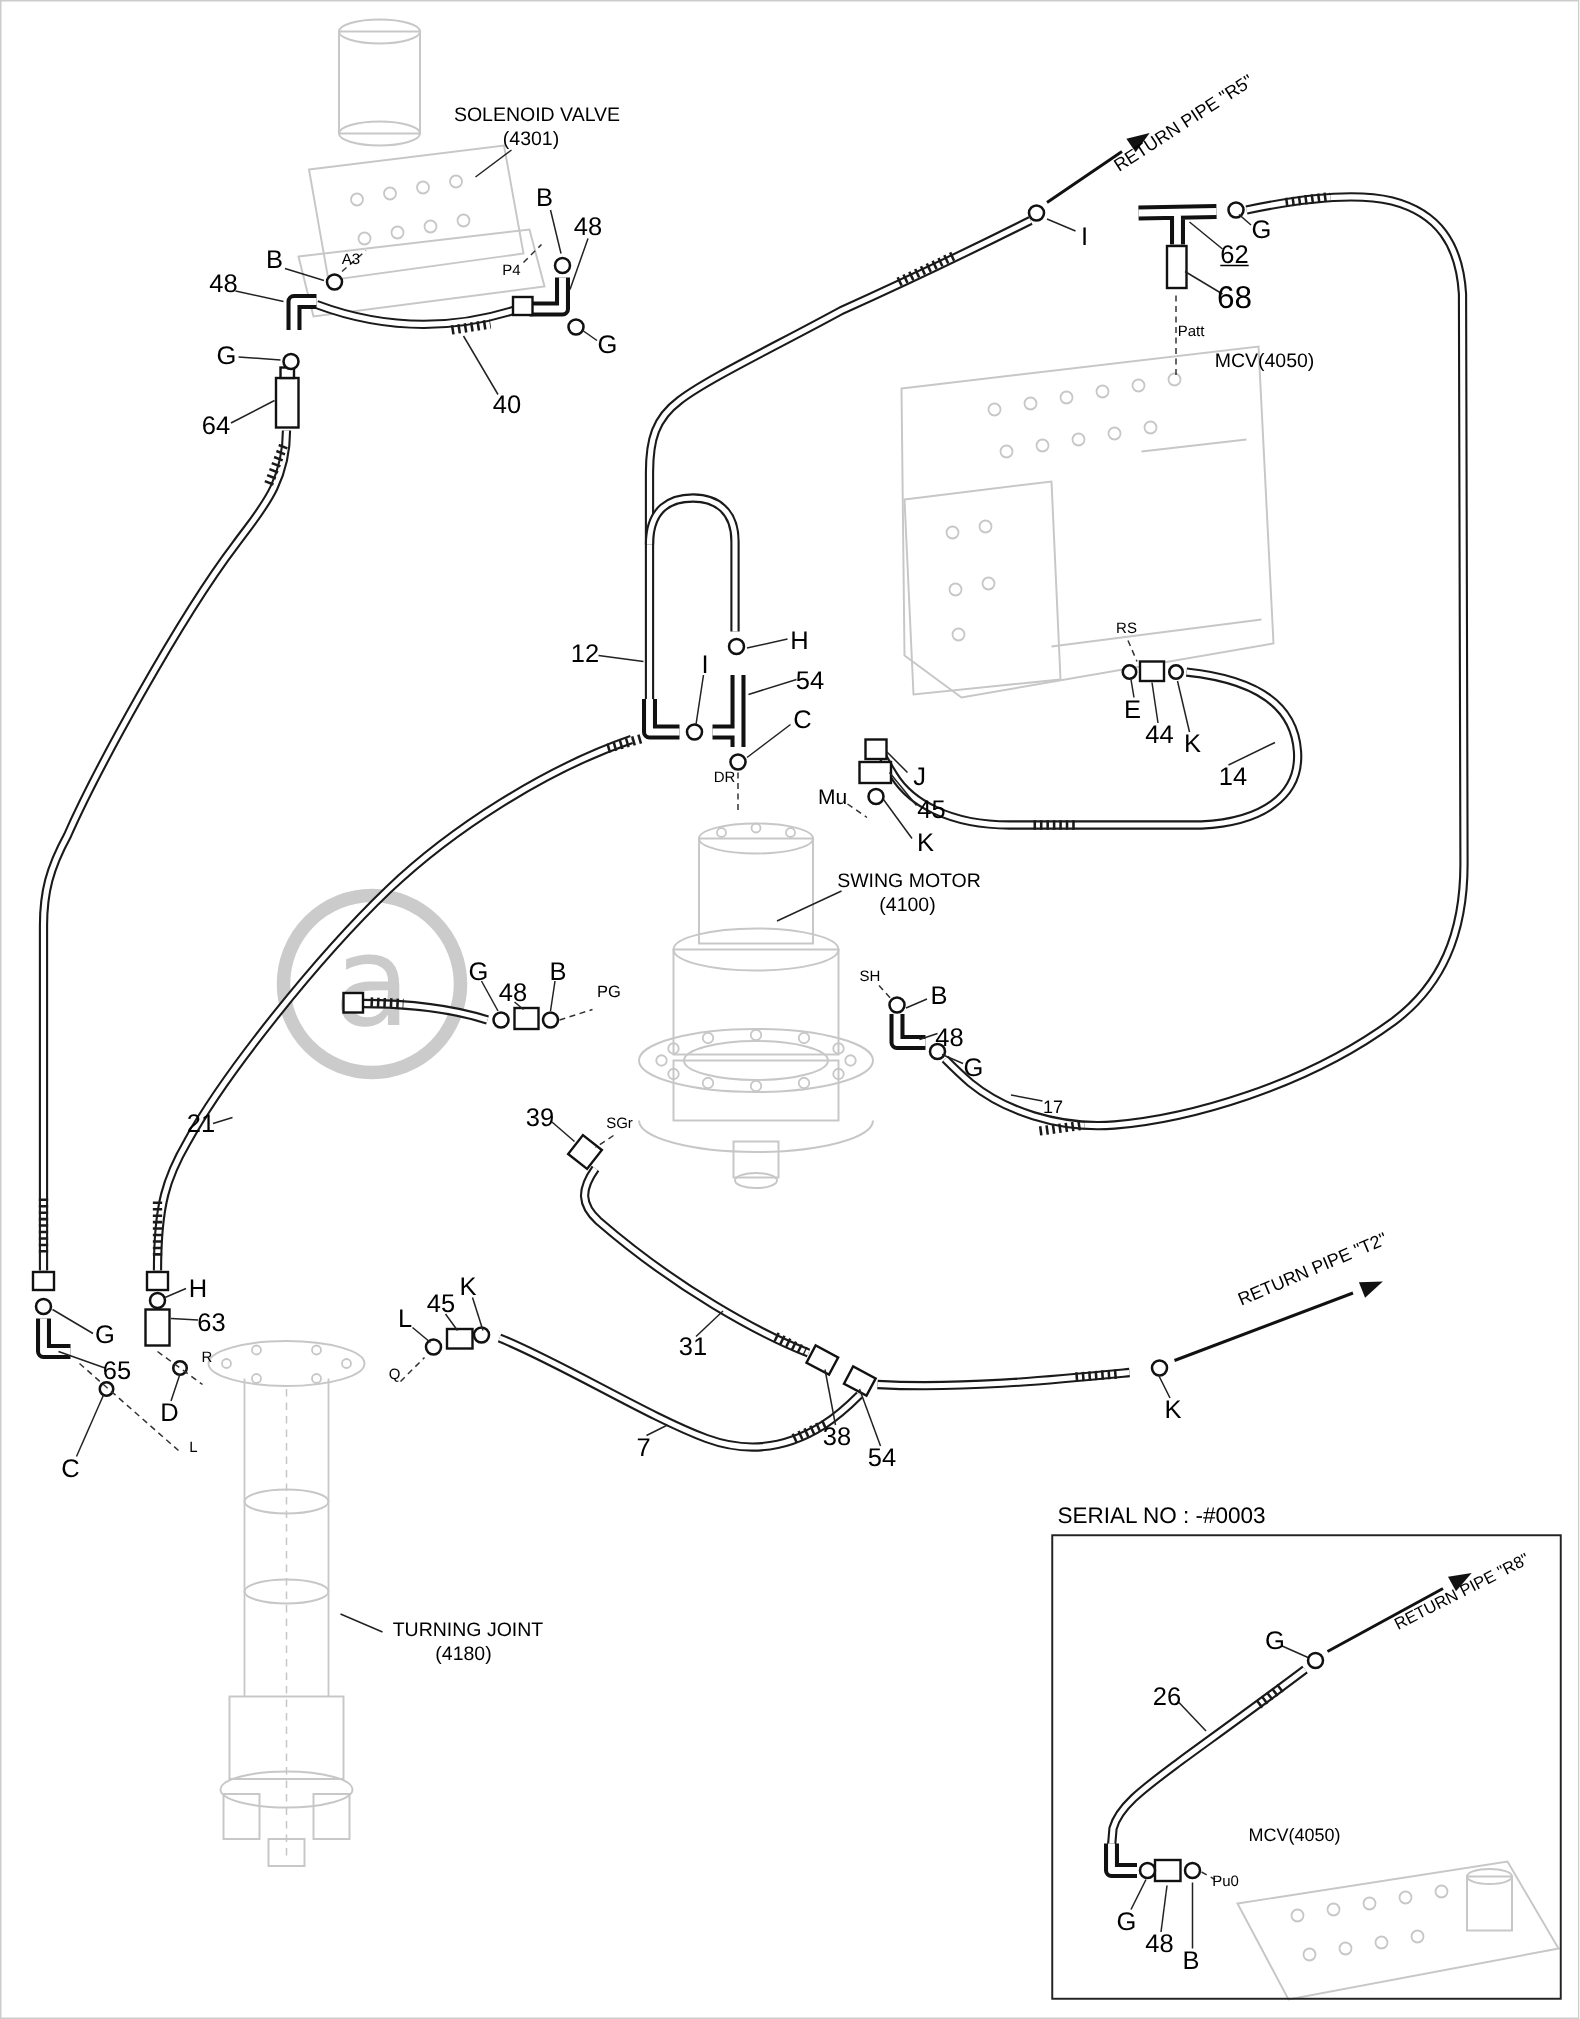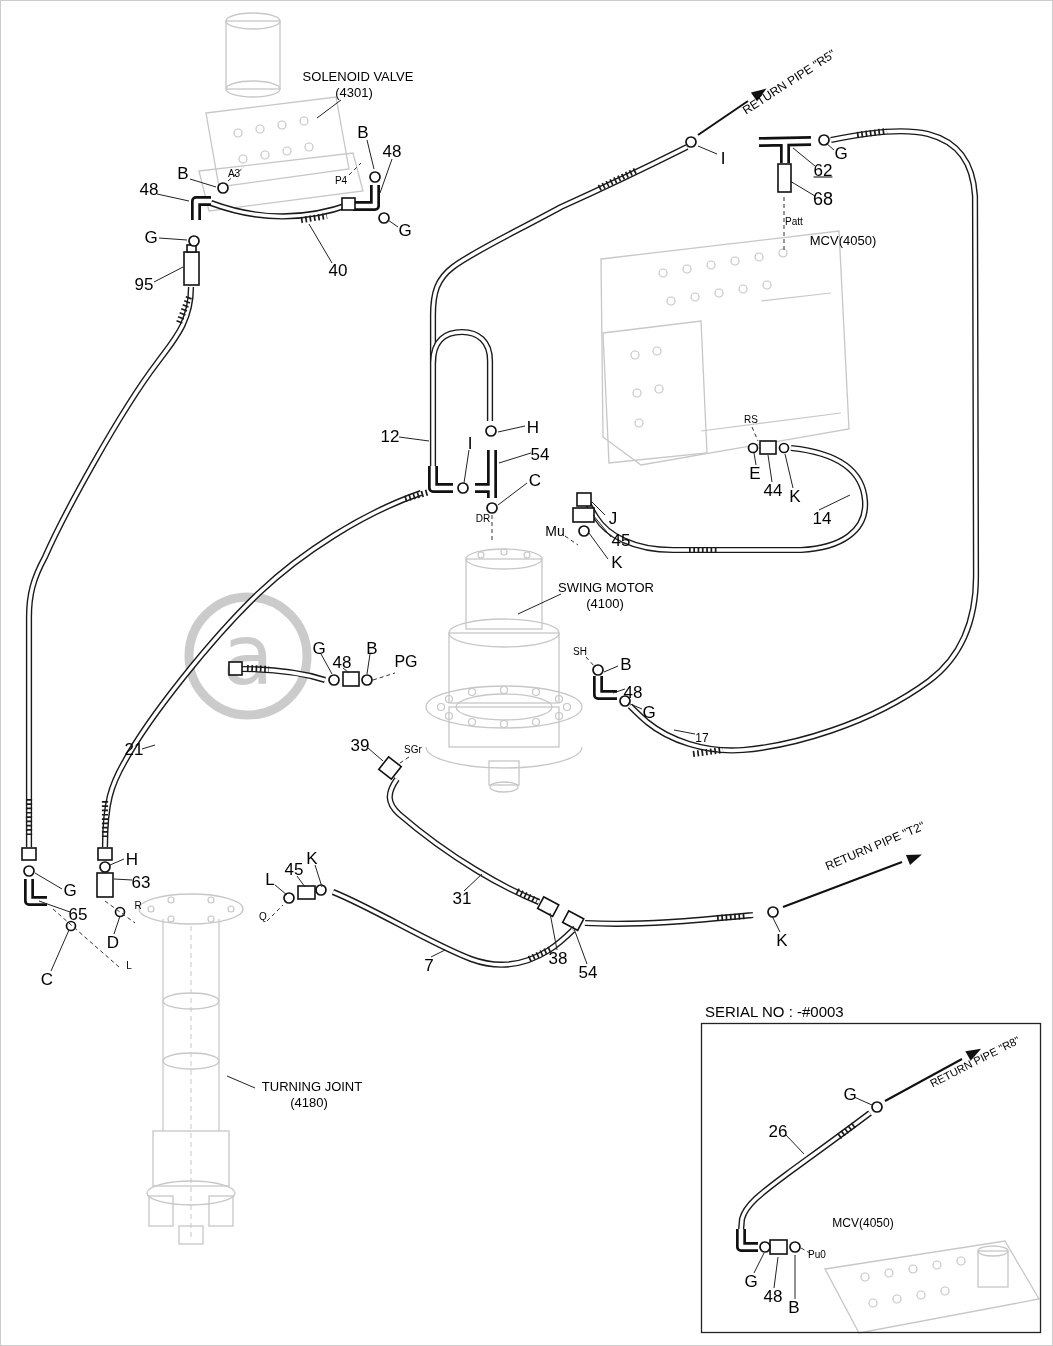--- a/index.html
+++ b/index.html
@@ -414,27 +414,27 @@
       <span class="lbl" style="left: 357px; top: 75px; font-size: 13px; transform: translate(-50%, -50%);">SOLENOID VALVE</span>
       <span class="lbl" style="left: 353px; top: 91px; font-size: 13px; transform: translate(-50%, -50%);">(4301)</span>
       <span class="lbl" style="left: 362px; top: 131px; font-size: 17px; transform: translate(-50%, -50%);">B</span>
       <span class="lbl" style="left: 391px; top: 150px; font-size: 17px; transform: translate(-50%, -50%);">48</span>
       <span class="lbl" style="left: 182px; top: 172px; font-size: 17px; transform: translate(-50%, -50%);">B</span>
       <span class="lbl" style="left: 233px; top: 173px; font-size: 10px; transform: translate(-50%, -50%);">A3</span>
       <span class="lbl" style="left: 340px; top: 180px; font-size: 10px; transform: translate(-50%, -50%);">P4</span>
       <span class="lbl" style="left: 148px; top: 188px; font-size: 17px; transform: translate(-50%, -50%);">48</span>
       <span class="lbl" style="left: 150px; top: 236px; font-size: 17px; transform: translate(-50%, -50%);">G</span>
       <span class="lbl" style="left: 404px; top: 229px; font-size: 17px; transform: translate(-50%, -50%);">G</span>
-      <span class="lbl" style="left: 143px; top: 283px; font-size: 17px; transform: translate(-50%, -50%);">95</span>
+      <span class="lbl" style="left: 143px; top: 283px; font-size: 17px; transform: translate(-50%, -50%);">64</span>
       <span class="lbl" style="left: 337px; top: 269px; font-size: 17px; transform: translate(-50%, -50%);">40</span>
       <span class="lbl" style="left: 788px; top: 81px; font-size: 12px; transform: translate(-50%, -50%) rotate(-33deg);">RETURN PIPE "R5"</span>
       <span class="lbl" style="left: 722px; top: 157px; font-size: 17px; transform: translate(-50%, -50%);">I</span>
       <span class="lbl" style="left: 840px; top: 152px; font-size: 17px; transform: translate(-50%, -50%);">G</span>
       <span class="lbl" style="left: 822px; top: 169px; font-size: 17px; transform: translate(-50%, -50%); text-decoration: underline;">62</span>
-      <span class="lbl" style="left: 822px; top: 198px; font-size: 18px; transform: translate(-50%, -50%); text-align: right;">68</span>
+      <span class="lbl" style="left: 822px; top: 198px; font-size: 21px; transform: translate(-50%, -50%); text-align: right;">68</span>
       <span class="lbl" style="left: 793px; top: 221px; font-size: 10px; transform: translate(-50%, -50%);">Patt</span>
       <span class="lbl" style="left: 842px; top: 239px; font-size: 13px; transform: translate(-50%, -50%);">MCV(4050)</span>
       <span class="lbl" style="left: 389px; top: 435px; font-size: 17px; transform: translate(-50%, -50%);">12</span>
       <span class="lbl" style="left: 532px; top: 426px; font-size: 17px; transform: translate(-50%, -50%);">H</span>
       <span class="lbl" style="left: 469px; top: 442px; font-size: 17px; transform: translate(-50%, -50%);">I</span>
       <span class="lbl" style="left: 539px; top: 453px; font-size: 17px; transform: translate(-50%, -50%);">54</span>
       <span class="lbl" style="left: 534px; top: 479px; font-size: 17px; transform: translate(-50%, -50%);">C</span>
       <span class="lbl" style="left: 482px; top: 518px; font-size: 10px; transform: translate(-50%, -50%);">DR</span>
       <span class="lbl" style="left: 554px; top: 530px; font-size: 14px; transform: translate(-50%, -50%);">Mu</span>
       <span class="lbl" style="left: 612px; top: 517px; font-size: 17px; transform: translate(-50%, -50%);">J</span>
@@ -443,21 +443,21 @@
       <span class="lbl" style="left: 750px; top: 419px; font-size: 10px; transform: translate(-50%, -50%);">RS</span>
       <span class="lbl" style="left: 754px; top: 472px; font-size: 17px; transform: translate(-50%, -50%);">E</span>
       <span class="lbl" style="left: 772px; top: 489px; font-size: 17px; transform: translate(-50%, -50%);">44</span>
       <span class="lbl" style="left: 794px; top: 495px; font-size: 17px; transform: translate(-50%, -50%);">K</span>
       <span class="lbl" style="left: 821px; top: 517px; font-size: 17px; transform: translate(-50%, -50%);">14</span>
       <span class="lbl" style="left: 605px; top: 586px; font-size: 13px; transform: translate(-50%, -50%);">SWING MOTOR</span>
       <span class="lbl" style="left: 604px; top: 602px; font-size: 13px; transform: translate(-50%, -50%);">(4100)</span>
       <span class="lbl" style="left: 318px; top: 647px; font-size: 17px; transform: translate(-50%, -50%);">G</span>
       <span class="lbl" style="left: 341px; top: 661px; font-size: 17px; transform: translate(-50%, -50%);">48</span>
       <span class="lbl" style="left: 371px; top: 647px; font-size: 17px; transform: translate(-50%, -50%);">B</span>
-      <span class="lbl" style="left: 405px; top: 661px; font-size: 16px; transform: translate(-50%, -50%);">PG</span>
+      <span class="lbl" style="left: 405px; top: 661px; font-size: 11px; transform: translate(-50%, -50%);">PG</span>
       <span class="lbl" style="left: 579px; top: 651px; font-size: 10px; transform: translate(-50%, -50%);">SH</span>
       <span class="lbl" style="left: 625px; top: 663px; font-size: 17px; transform: translate(-50%, -50%);">B</span>
       <span class="lbl" style="left: 632px; top: 691px; font-size: 17px; transform: translate(-50%, -50%);">48</span>
       <span class="lbl" style="left: 648px; top: 711px; font-size: 17px; transform: translate(-50%, -50%);">G</span>
       <span class="lbl" style="left: 701px; top: 737px; font-size: 12px; transform: translate(-50%, -50%);">17</span>
       <span class="lbl" style="left: 359px; top: 744px; font-size: 17px; transform: translate(-50%, -50%);">39</span>
       <span class="lbl" style="left: 412px; top: 749px; font-size: 10px; transform: translate(-50%, -50%);">SGr</span>
       <span class="lbl" style="left: 133px; top: 748px; font-size: 17px; transform: translate(-50%, -50%);">21</span>
       <span class="lbl" style="left: 131px; top: 858px; font-size: 17px; transform: translate(-50%, -50%);">H</span>
       <span class="lbl" style="left: 140px; top: 881px; font-size: 17px; transform: translate(-50%, -50%); text-align: right;">63</span>

